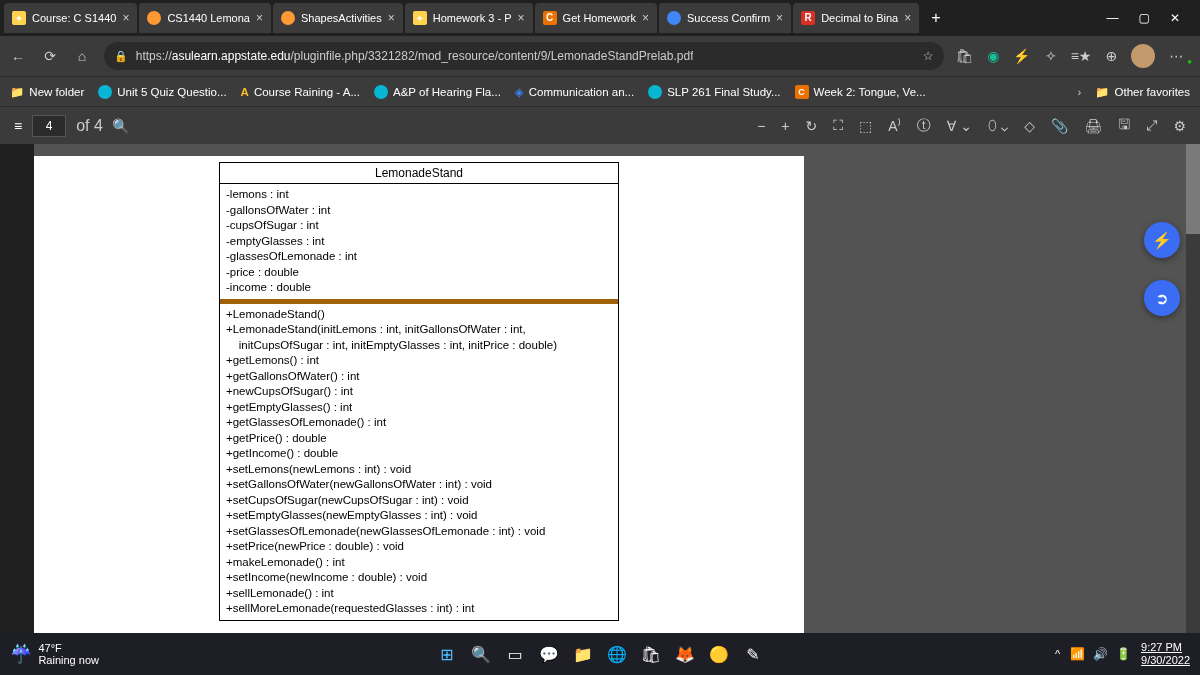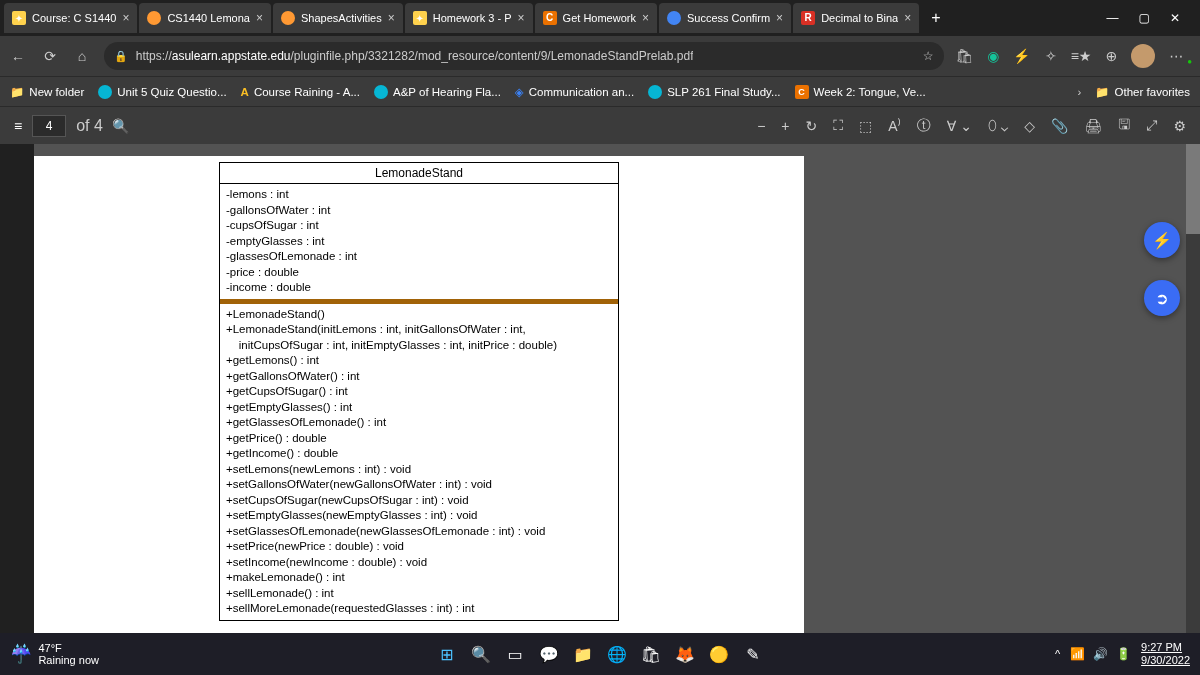--- a/index.html
+++ b/index.html
@@ -221,33 +221,33 @@
         <div>-glassesOfLemonade : int</div>
         <div>-price : double</div>
         <div>-income : double</div>
       </div>
       <div class="uml-section">
         <div>+LemonadeStand()</div>
         <div>+LemonadeStand(initLemons : int, initGallonsOfWater : int,</div>
         <div>&nbsp;&nbsp;&nbsp;&nbsp;initCupsOfSugar : int, initEmptyGlasses : int, initPrice : double)</div>
         <div>+getLemons() : int</div>
         <div>+getGallonsOfWater() : int</div>
-        <div>+getCupsOfSugar() : int</div>
+        <div>+newCupsOfSugar() : int</div>
         <div>+getEmptyGlasses() : int</div>
         <div>+getGlassesOfLemonade() : int</div>
         <div>+getPrice() : double</div>
         <div>+getIncome() : double</div>
         <div>+setLemons(newLemons : int) : void</div>
         <div>+setGallonsOfWater(newGallonsOfWater : int) : void</div>
         <div>+setCupsOfSugar(newCupsOfSugar : int) : void</div>
         <div>+setEmptyGlasses(newEmptyGlasses : int) : void</div>
         <div>+setGlassesOfLemonade(newGlassesOfLemonade : int) : void</div>
         <div>+setPrice(newPrice : double) : void</div>
+        <div>+makeLemonade() : int</div>
         <div>+setIncome(newIncome : double) : void</div>
-        <div>+makeLemonade() : int</div>
         <div>+sellLemonade() : int</div>
         <div>+sellMoreLemonade(requestedGlasses : int) : int</div>
       </div>
     </div>
   </div>
 </div>
 
 <div class="vscroll">
   <div class="vscroll-thumb"></div>
 </div>

